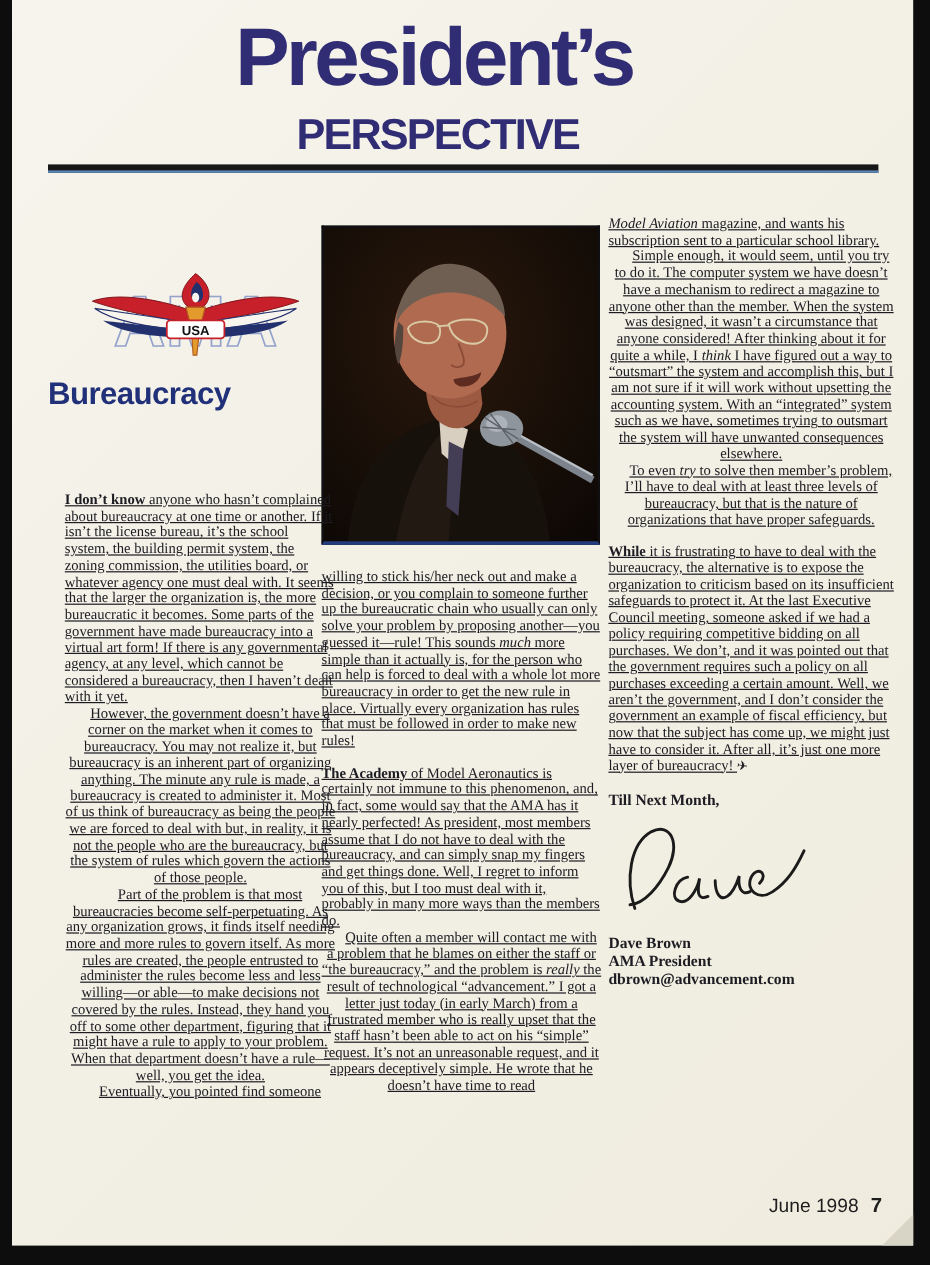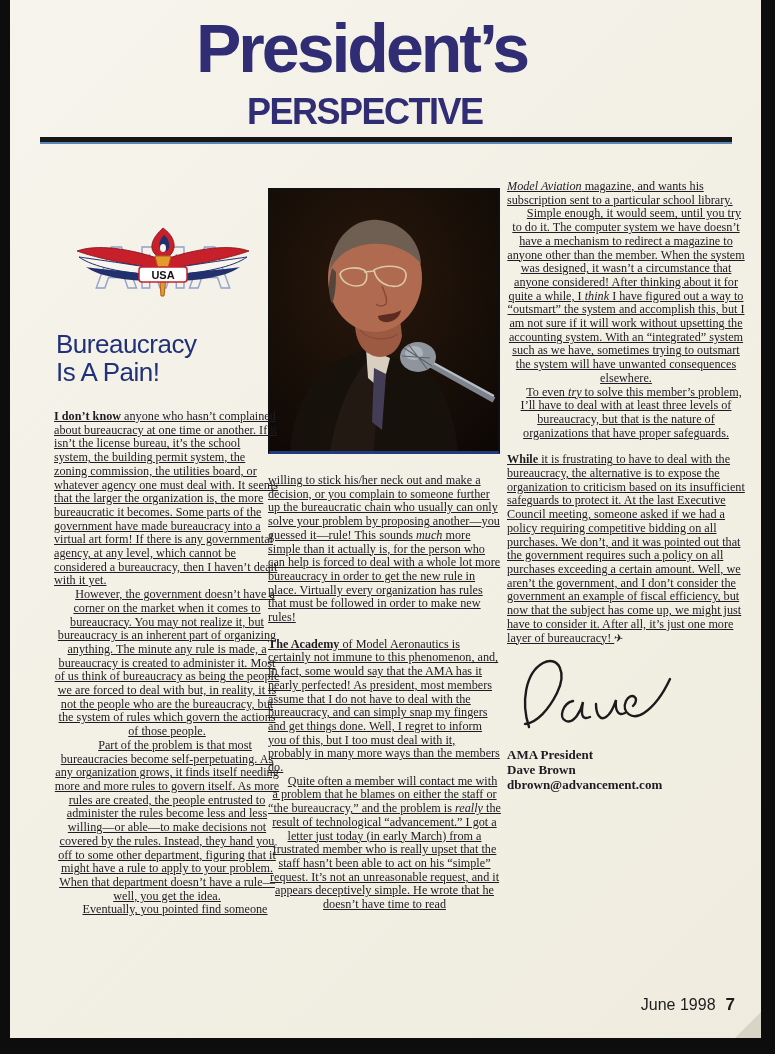--- a/index.html
+++ b/index.html
@@ -23,22 +23,22 @@
     font-family:"Liberation Sans",sans-serif;font-weight:bold;
     font-size:36px;line-height:1;letter-spacing:-1.5px;color:#312d74;
   }
   .rule{
     position:absolute;left:30px;top:137px;width:692px;height:5px;
     background:#171717;border-bottom:2px solid #5b87b7;
   }
   
   .logo{position:absolute;left:58px;top:222px;}
   .art-heading{
-    position:absolute;left:30px;top:314px;margin:16px;
-    font-family:"Liberation Sans",sans-serif;font-weight:normal;
+    position:absolute;left:30px;top:314px;margin:0;
+    font-family:"Liberation Sans",sans-serif;font-weight:bold;
     font-size:26px;line-height:28px;letter-spacing:-0.5px;color:#213179;
   }
   
   .col{position:absolute;color:#1c1c22;}
   .para{margin:0;font-size:12.2px;line-height:13.7px;text-align:left;text-decoration:underline;}
   .para.ind{text-indent:16px;text-align:center;}
   .para.gap{margin-top:13px;}
   .b{font-weight:bold;}
   .i{font-style:italic;}
   .plane{font-family:"DejaVu Sans",sans-serif;font-size:11px;display:inline-block;transform:rotate(8deg);}
@@ -93,21 +93,21 @@
     <ellipse cx="95" cy="26" rx="3" ry="4" fill="#f7f5ee"></ellipse>
 
     <path d="M87,34 L103,34 L100,46 L90,46 Z" fill="#e39b2d" stroke="#b05b1e" stroke-width="1"></path>
     <path d="M91,46 L99,46 L96,74 L93,74 Z" fill="#e39b2d" stroke="#b05b1e" stroke-width="1"></path>
 
     <rect x="71" y="45" width="48" height="15" rx="3" fill="#ffffff" stroke="#c8202b" stroke-width="1.5"></rect>
     <text x="95" y="57" text-anchor="middle" font-family="Liberation Sans, sans-serif" font-weight="bold" font-size="11" fill="#111111">USA</text>
   </svg>
 
   <h3 class="art-heading"><span>Bureaucracy</span><br>
-    <span>Is A Pain!</span></h3>
+    </h3>
 
   <figure class="photo">
     <svg width="228" height="261" viewBox="0 0 228 261">
       <defs>
         <radialGradient id="bg" cx="45%" cy="35%" r="85%">
           <stop offset="0%" stop-color="#2a180d"></stop>
           <stop offset="60%" stop-color="#170e07"></stop>
           <stop offset="100%" stop-color="#0c0705"></stop>
         </radialGradient>
       </defs>
@@ -148,36 +148,37 @@
     </section>
   <section class="col col2">
       <p class="para"><span>willing to stick his/her neck out and make a decision, or you complain to someone further up the bureaucratic chain who usually can only solve your problem by proposing another—you guessed it—rule! This sounds </span><span class="i">much</span><span> more simple than it actually is, for the person who can help is forced to deal with a whole lot more bureaucracy in order to get the new rule in place. Virtually every organization has rules that must be followed in order to make new rules!</span></p>
       <p class="para gap"><span class="b">The Academy</span><span> of Model Aeronautics is certainly not immune to this phenomenon, and, in fact, some would say that the AMA has it nearly perfected! As president, most members assume that I do not have to deal with the bureaucracy, and can simply snap my fingers and get things done. Well, I regret to inform you of this, but I too must deal with it, probably in many more ways than the members do.</span></p>
       <p class="para ind"><span>Quite often a member will contact me with a problem that he blames on either the staff or “the bureaucracy,” and the problem is </span><span class="i">really</span><span> the result of technological “advancement.” I got a letter just today (in early March) from a frustrated member who is really upset that the staff hasn’t been able to act on his “simple” request. It’s not an unreasonable request, and it appears deceptively simple. He wrote that he doesn’t have time to read</span></p>
     </section>
   <section class="col col3">
     <div>
         <p class="para"><span class="i">Model Aviation</span><span> magazine, and wants his subscription sent to a particular school library.</span></p>
         <p class="para ind"><span>Simple enough, it would seem, until you try to do it. The computer system we have doesn’t have a mechanism to redirect a magazine to anyone other than the member. When the system was designed, it wasn’t a circumstance that anyone considered! After thinking about it for quite a while, I </span><span class="i">think</span><span> I have figured out a way to “outsmart” the system and accomplish this, but I am not sure if it will work without upsetting the accounting system. With an “integrated” system such as we have, sometimes trying to outsmart the system will have unwanted consequences elsewhere.</span></p>
-        <p class="para ind"><span>To even </span><span class="i">try</span><span> to solve this member’s problem, I’ll have to deal with at least three levels of bureaucracy, but that is the nature of organizations that have proper safeguards.</span></p>
+        <p class="para ind"><span>To even </span><span class="i">try</span><span> to solve then member’s problem, I’ll have to deal with at least three levels of bureaucracy, but that is the nature of organizations that have proper safeguards.</span></p>
         <p class="para gap"><span class="b">While</span><span> it is frustrating to have to deal with the bureaucracy, the alternative is to expose the organization to criticism based on its insufficient safeguards to protect it. At the last Executive Council meeting, someone asked if we had a policy requiring competitive bidding on all purchases. We don’t, and it was pointed out that the government requires such a policy on all purchases exceeding a certain amount. Well, we aren’t the government, and I don’t consider the government an example of fiscal efficiency, but now that the subject has come up, we might just have to consider it. After all, it’s just one more layer of bureaucracy! </span><span class="plane"> ✈</span></p>
       </div>
+    <p class="closing">Till Next Month,</p>
     <div class="sig">
       <svg width="160" height="86" viewBox="0 0 160 86">
         <g fill="none" stroke="#1b1b1b" stroke-width="2.4" stroke-linecap="round">
           <path d="M16,76 C8,52 12,22 30,12 C46,4 54,22 44,42 C36,58 24,72 12,73"></path>
           <path d="M60,50 C50,52 45,67 53,70 C61,73 68,60 70,51 C68,62 68,70 77,66"></path>
           <path d="M83,53 C83,63 87,70 93,66 C99,62 102,52 103,49 C102,57 104,66 112,62"></path>
           <path d="M120,55 C128,47 118,40 113,50 C108,61 119,70 131,62 C143,54 150,43 157,28"></path>
         </g>
       </svg>
     </div>
     <div class="byline">
+      <div>Dave Brown</div>
       <div>AMA President</div>
-      <div>Dave Brown</div>
       <div>dbrown@advancement.com</div>
     </div>
   </section>
 
   <div class="footer">
     <span>June 1998</span><span class="pagenum">7</span>
   </div>
 
   <div class="dogear"></div>
 </div>

